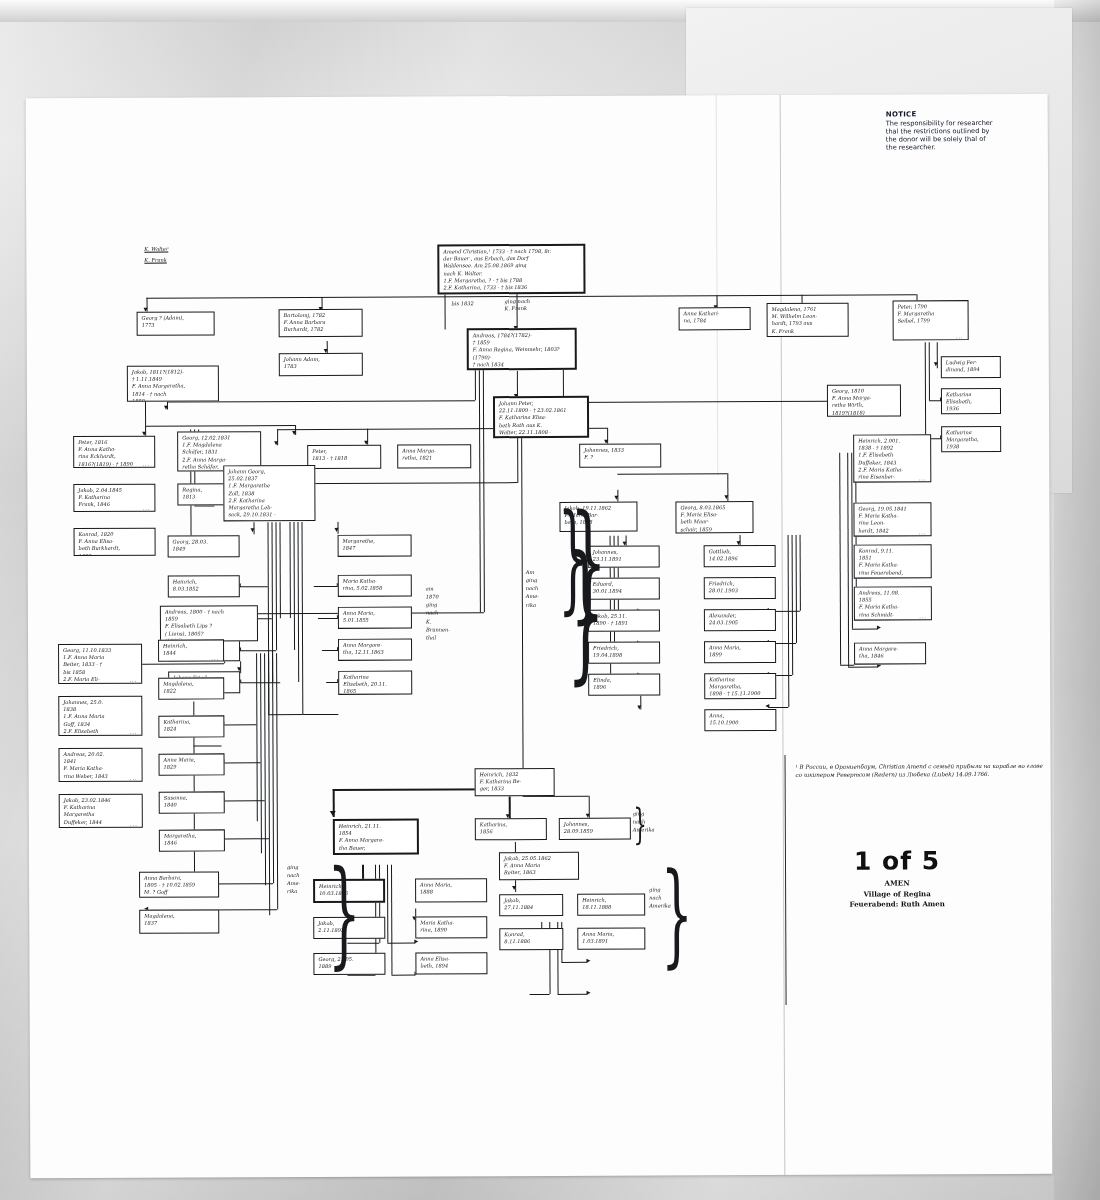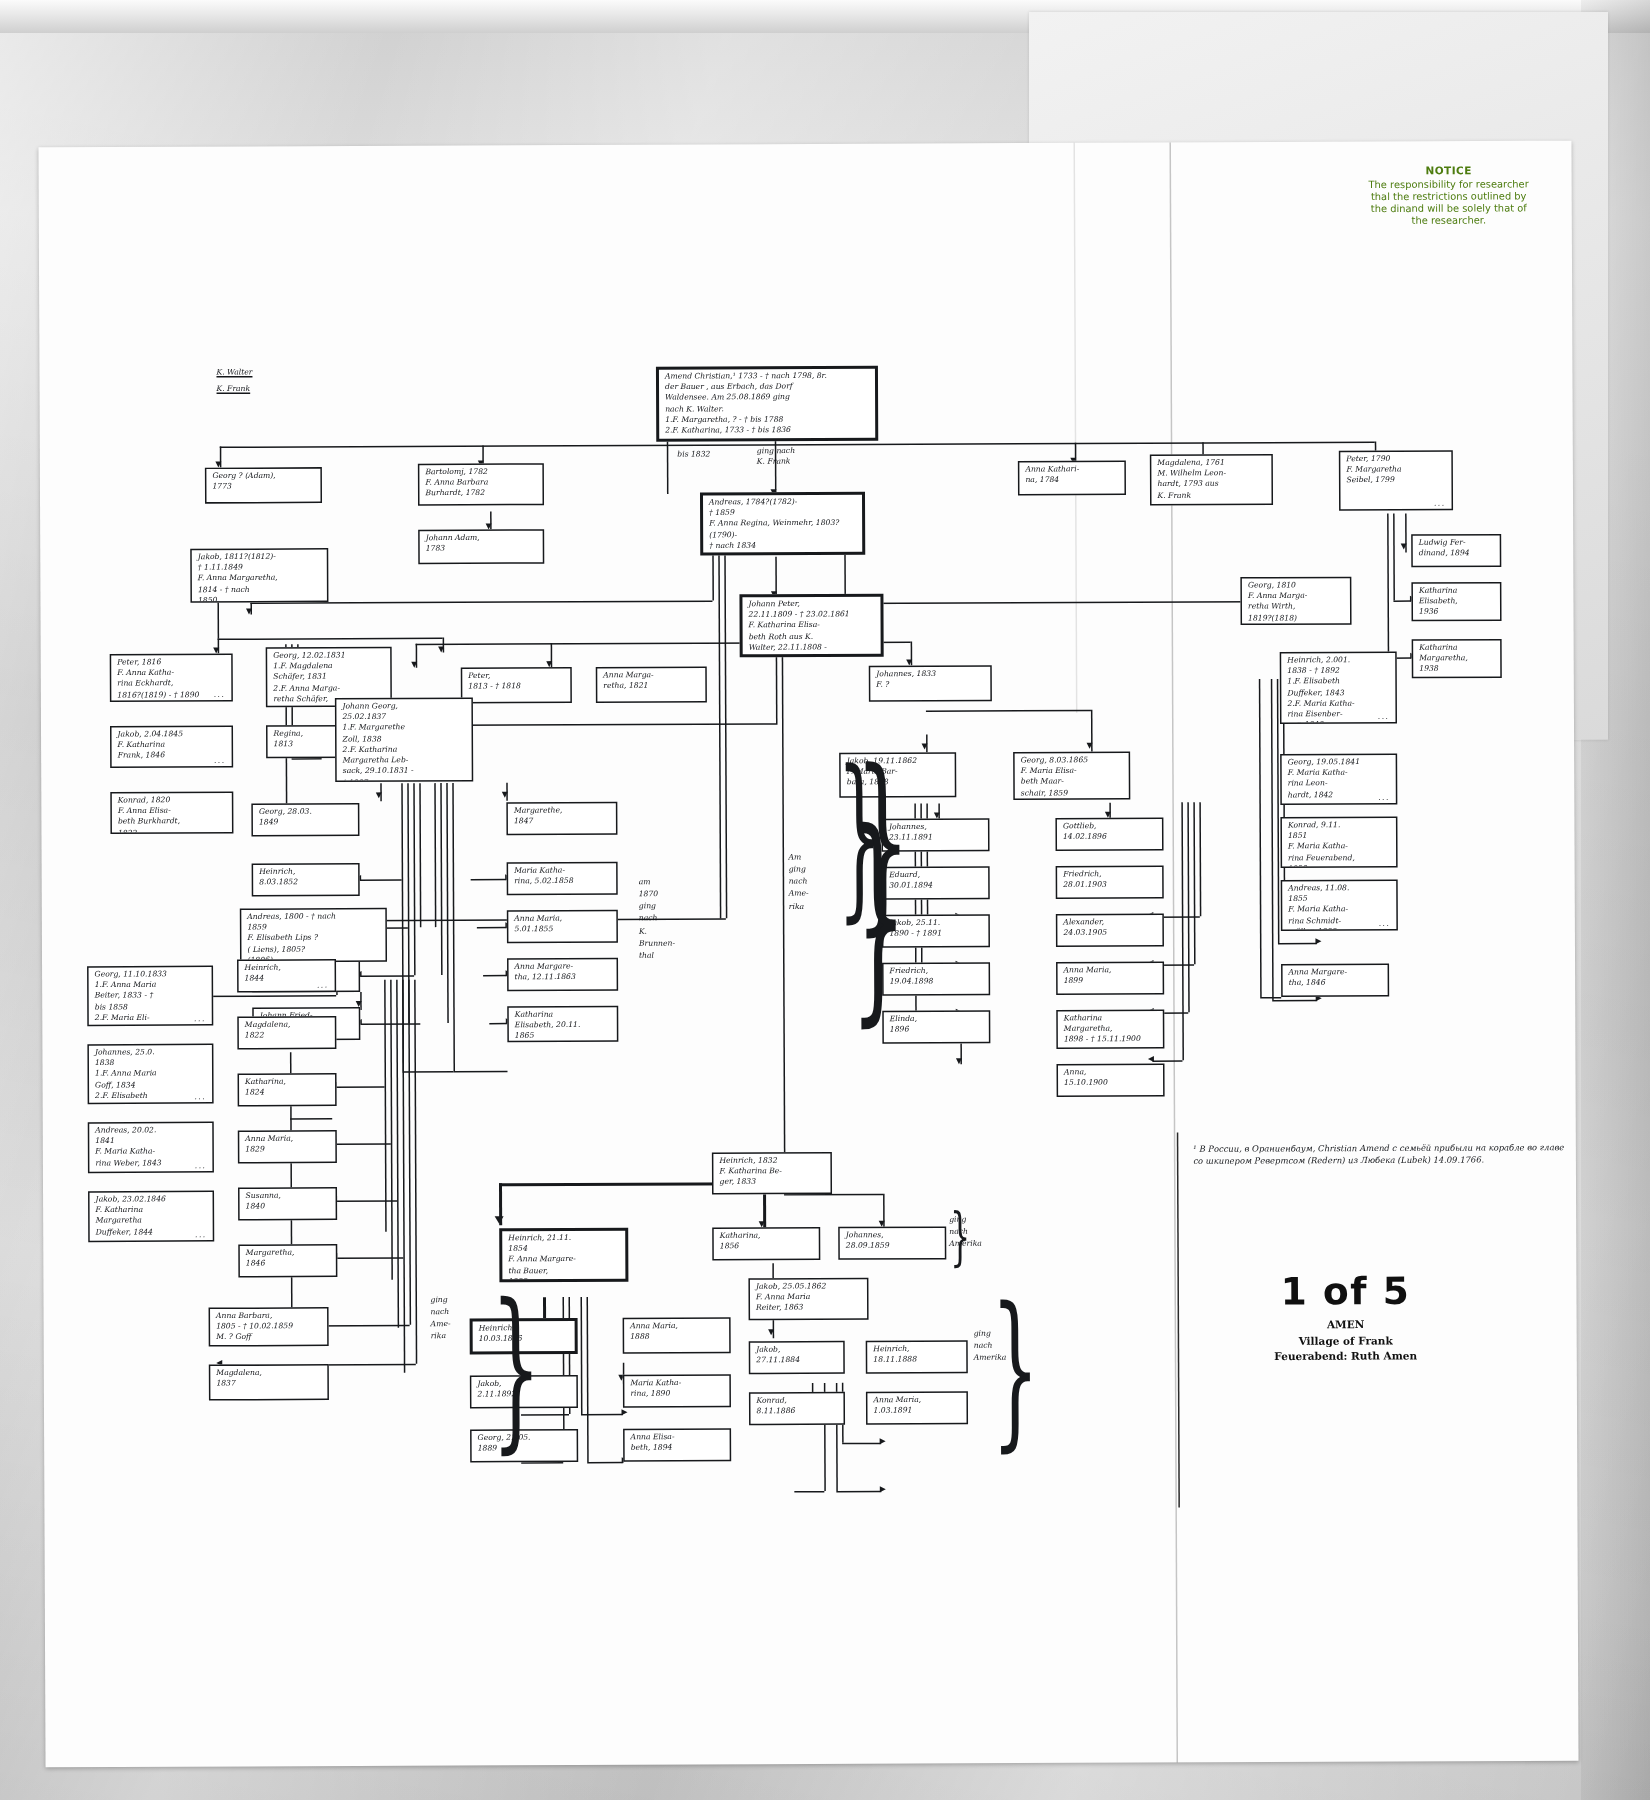--- a/index.html
+++ b/index.html
@@ -38,21 +38,21 @@
     position:absolute;left:28px;top:96px;width:1022px;height:1080px;
     background:#fdfdfd;
     box-shadow:0 1px 3px rgba(0,0,0,.25);
     transform:rotate(-0.25deg);
   }
   #sheet-inner{position:absolute;inset:0;}
 
   
   #notice{
     position:absolute;left:860px;top:16px;width:160px;
-    text-align:center;color:#4d7c0f;line-height:1.25;
+    text-align:left;color:#0f172a;line-height:1.25;
   }
   #notice .n-title{font-size:7px;font-weight:bold;letter-spacing:.3px;}
   #notice .n-body{font-size:6.6px;}
   
   .box{
     position:absolute;
     background:#fff;
     border:1.1px solid #17191c;
     box-sizing:border-box;
     padding:2px 3px 1px 4px;
@@ -137,21 +137,21 @@
 <div id="document-sheet">
   <div id="sheet-inner">
 
     <div id="seam"></div>
     <div id="seam2"></div>
 
     <div id="notice">
       <div class="n-title">NOTICE</div>
       <div class="n-body">The responsibility for researcher</div>
       <div class="n-body">thal the restrictions outlined by</div>
-      <div class="n-body">the dinand will be solely that of</div>
+      <div class="n-body">the donor will be solely thal of</div>
       <div class="n-body">the researcher.</div>
     </div>
 
     <div class="note u" style="left:118px;top:148px;">K. Walter</div>
     <div class="note u" style="left:118px;top:159px;">K. Frank</div>
 
     <div id="wires">
 
       <div class="ln h" style="left:120px;top:200px;width:770px;"></div>
       <div class="ln v" style="left:120px;top:200px;height:14px;"></div>
@@ -651,19 +651,19 @@
     <div class="brace" style="left:278px;top:758px;font-size:116px;transform:scaleX(.45);">}</div>
     <div class="brace" style="left:612px;top:762px;font-size:112px;transform:scaleX(.45);">}</div>
     <div class="brace" style="left:598px;top:708px;font-size:42px;transform:scaleX(.5);">}</div>
     <div class="brace" style="left:508px;top:402px;font-size:118px;transform:scaleX(.4);">}</div>
 
     <div id="caption-block">
       <div id="ru-note">¹ В России, в Ораниенбаум, Christian Amend с семьёй прибыли на корабле во главе со шкипером Ревертсом (Redern) из Любека (Lubek) 14.09.1766.</div>
       <div id="one-of-two">1 of 5</div>
       <div id="cap-lines">
         <div>AMEN</div>
-        <div>Village of Frank</div>
+        <div>Village of Regina</div>
         <div>Feuerabend: Ruth Amen</div>
       </div>
     </div>
 
   </div>
 </div>
 
 </body></html>

